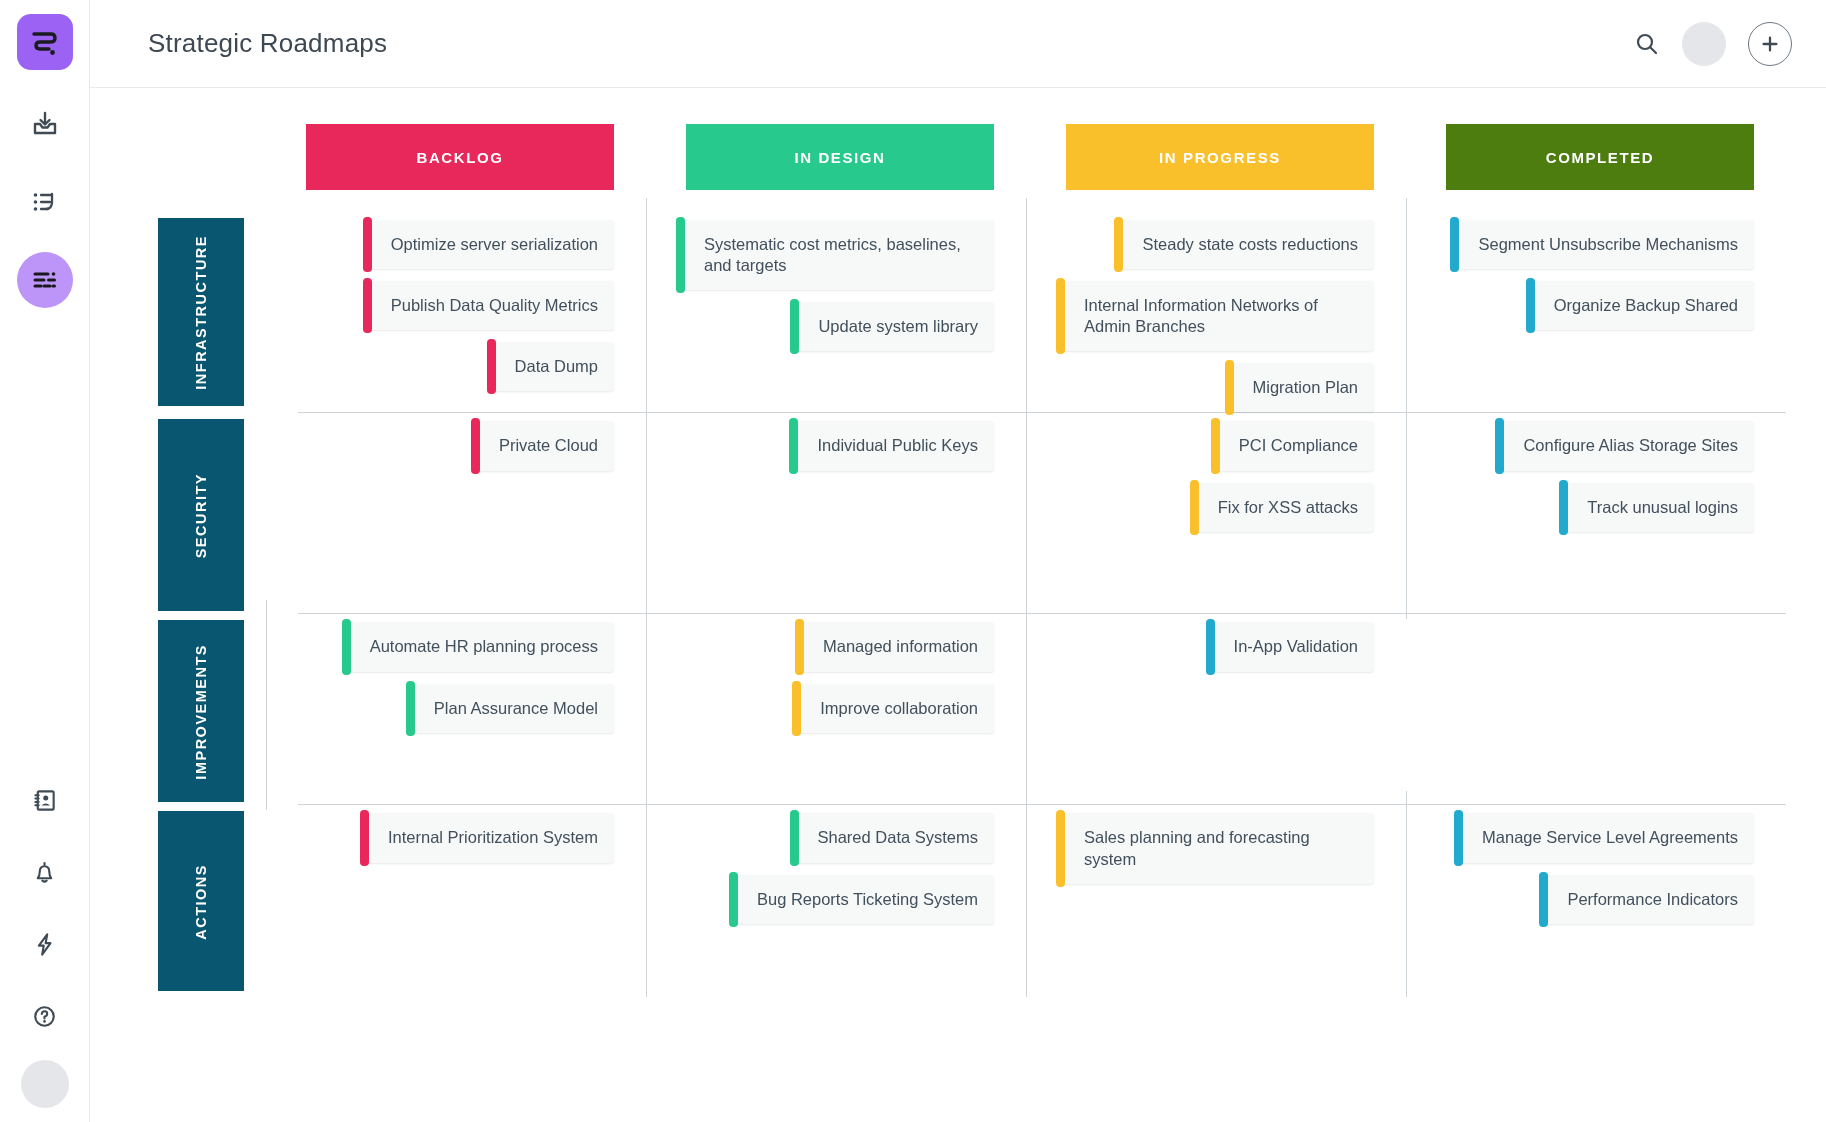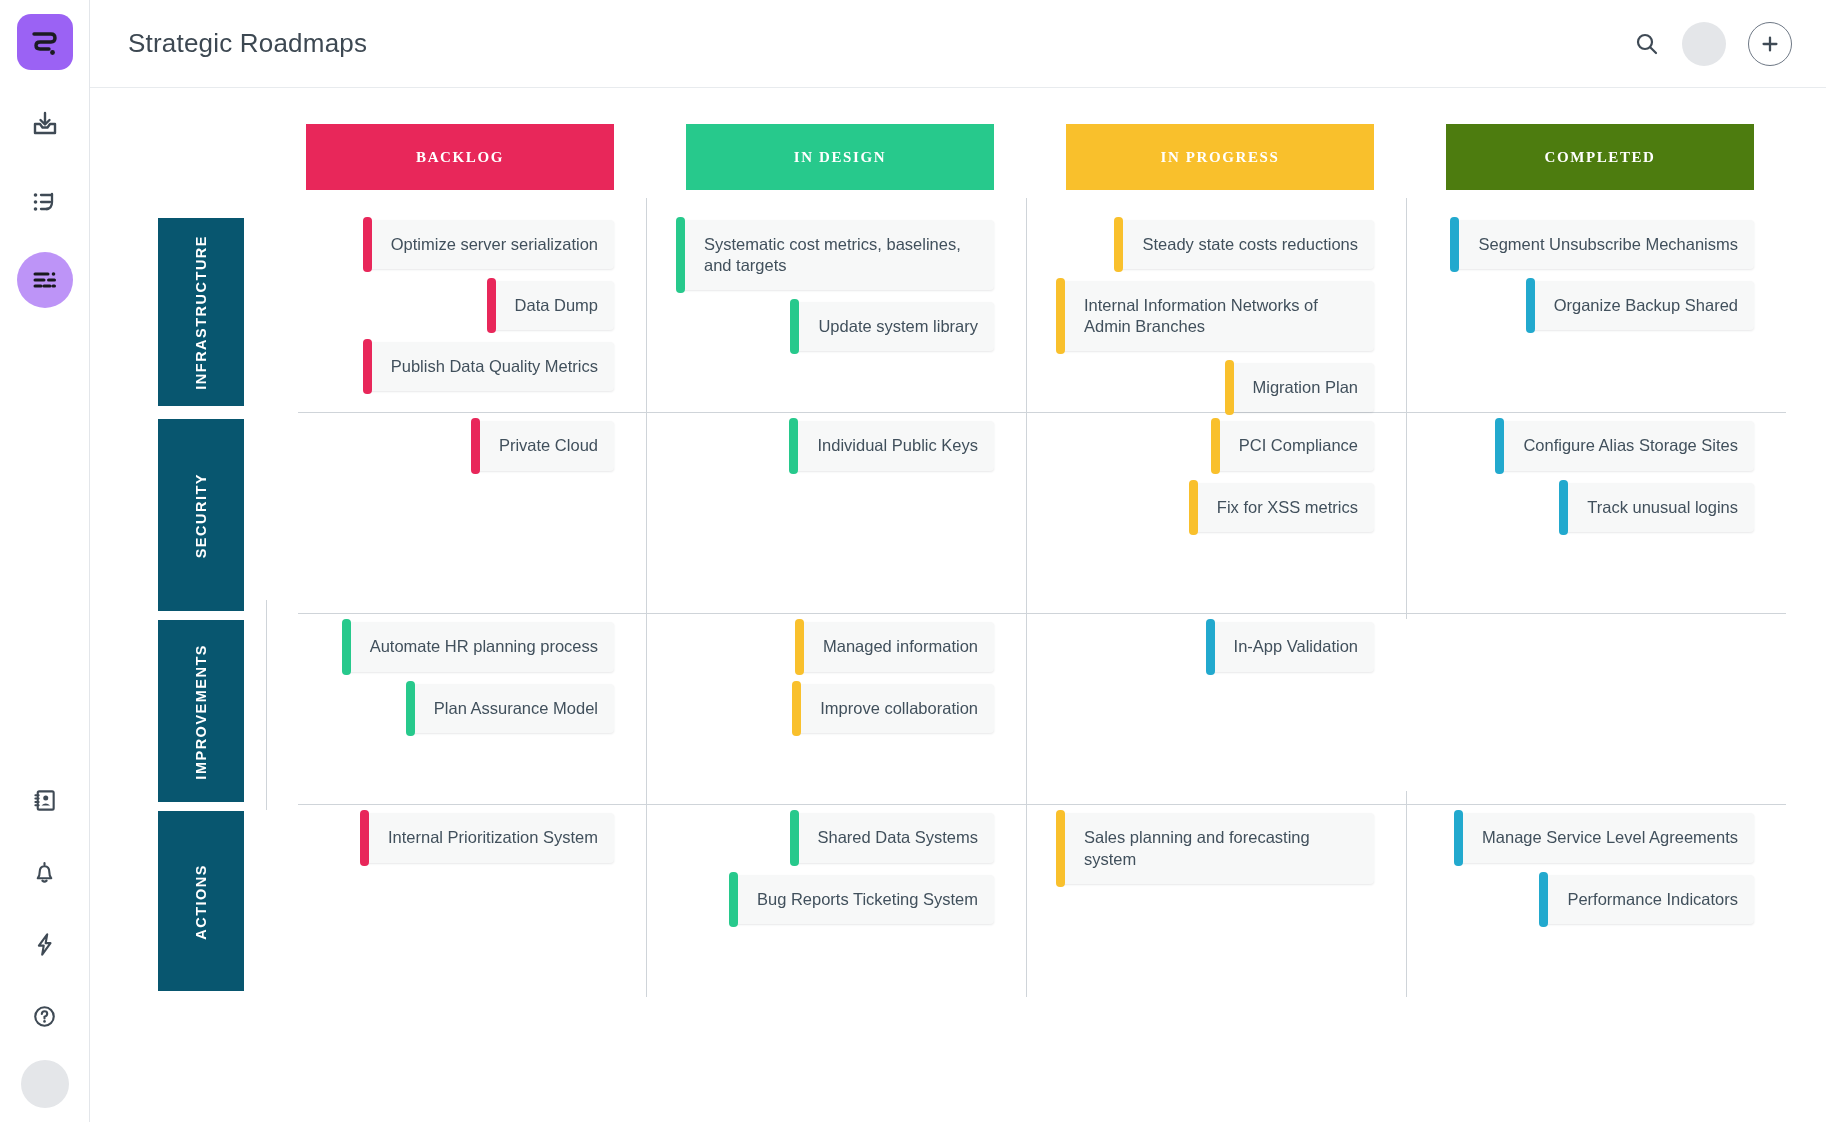--- a/index.html
+++ b/index.html
@@ -87,20 +87,21 @@
     border-bottom: 1px solid #e8ebee;
     display: flex;
     align-items: center;
     padding: 0 34px 0 38px;
   }
   .page-title {
     font-size: 26px;
     color: #3d4852;
     letter-spacing: 0.2px;
     font-weight: 400;
+    margin-left: 20px;
   }
   .topbar-right {
     margin-left: auto;
     display: flex;
     align-items: center;
     gap: 22px;
   }
   .topbar-avatar {
     width: 44px; height: 44px; border-radius: 50%;
     background: #e4e6e9;
@@ -116,21 +117,20 @@
     flex: 1 1 auto;
     position: relative;
     padding: 36px 40px 0 46px;
     overflow: hidden;
   }
 
   .board-grid {
     display: grid;
     grid-template-columns: 130px repeat(4, 1fr);
     column-gap: 8px;
-    font-family: Liberation Serif, serif;
   }
 
   
   .col-head-spacer { }
   .col-head {
     height: 66px;
     margin: 0 32px 0 32px;
     display: flex;
     align-items: center;
     justify-content: center;
@@ -342,25 +342,25 @@
                 <span>INFRASTRUCTURE</span>
               </div>
             </div>
             <div class="cell">
               <div class="card">
                 <span class="accent" style="background: rgb(232, 39, 90);"></span>
                 <span class="card-text">Optimize server serialization</span>
               </div>
               <div class="card">
                 <span class="accent" style="background: rgb(232, 39, 90);"></span>
+                <span class="card-text">Publish Data Quality Metrics</span>
+              </div>
+              <div class="card">
+                <span class="accent" style="background: rgb(232, 39, 90);"></span>
                 <span class="card-text">Data Dump</span>
-              </div>
-              <div class="card">
-                <span class="accent" style="background: rgb(232, 39, 90);"></span>
-                <span class="card-text">Publish Data Quality Metrics</span>
               </div>
             </div>
             <div class="cell divider-left">
               <div class="card">
                 <span class="accent" style="background: rgb(39, 201, 140);"></span>
                 <span class="card-text">Systematic cost metrics, baselines, and targets</span>
               </div>
               <div class="card">
                 <span class="accent" style="background: rgb(39, 201, 140);"></span>
                 <span class="card-text">Update system library</span>
@@ -410,21 +410,21 @@
                 <span class="card-text">Individual Public Keys</span>
               </div>
             </div>
             <div class="cell divider-left">
               <div class="card">
                 <span class="accent" style="background: rgb(249, 192, 44);"></span>
                 <span class="card-text">PCI Compliance</span>
               </div>
               <div class="card">
                 <span class="accent" style="background: rgb(249, 192, 44);"></span>
-                <span class="card-text">Fix for XSS metrics</span>
+                <span class="card-text">Fix for XSS attacks</span>
               </div>
             </div>
             <div class="cell divider-left">
               <div class="card">
                 <span class="accent" style="background: rgb(34, 169, 206);"></span>
                 <span class="card-text">Configure Alias Storage Sites</span>
               </div>
               <div class="card">
                 <span class="accent" style="background: rgb(34, 169, 206);"></span>
                 <span class="card-text">Track unusual logins</span>

